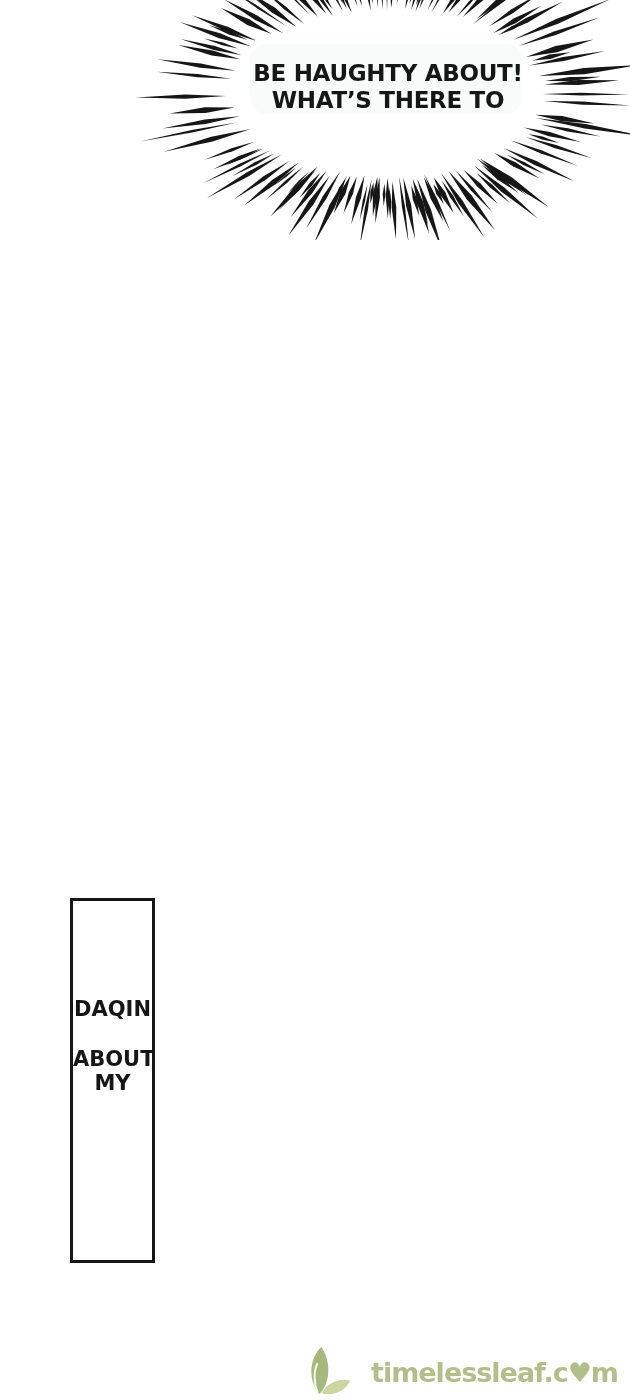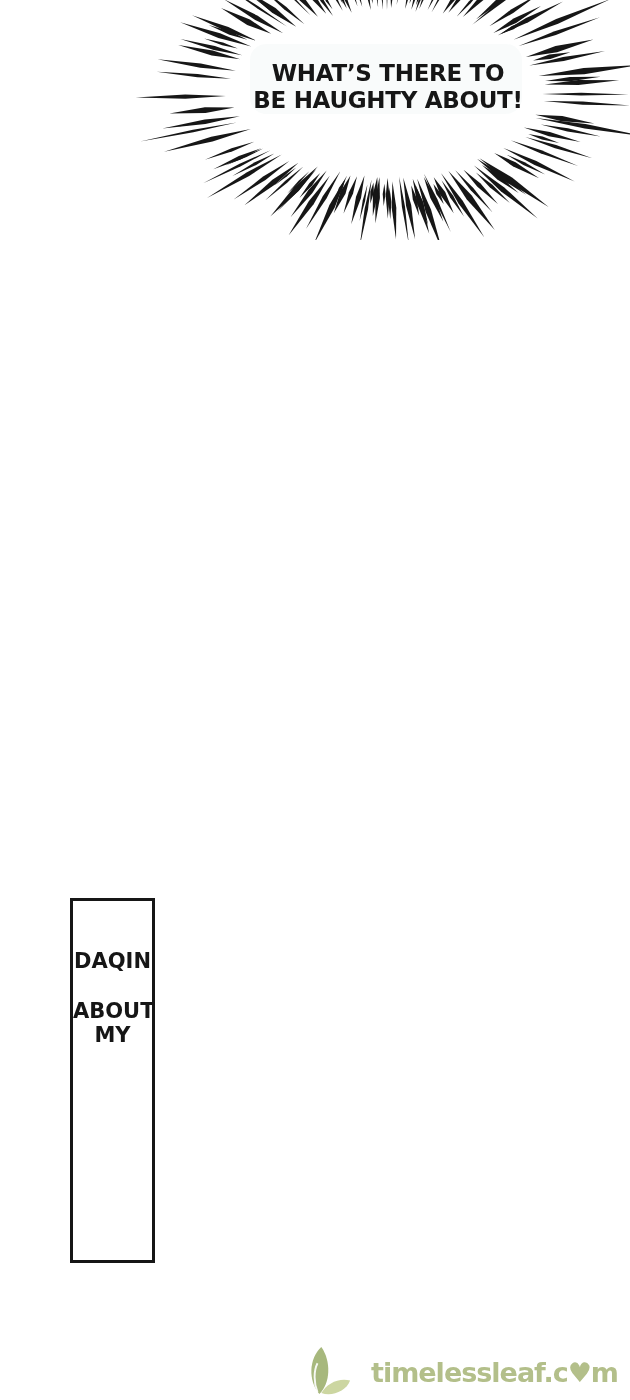--- a/index.html
+++ b/index.html
@@ -26,21 +26,21 @@
     font-weight:700;font-size:23px;line-height:27px;
     letter-spacing:-.3px;color:var(--ink,#161616);
   }
   
   .sign{
     position:absolute;left:70px;top:898px;width:85px;height:365px;
     box-sizing:border-box;border:3px solid var(--ink,#161616);
     background:var(--page-bg,#fff);
     text-align:center;color:var(--ink,#161616);
     font-weight:700;font-size:21px;line-height:24px;letter-spacing:0;
-    padding-top:48px;
+    padding-top:96px;
   }
   .sign-line1{margin-bottom:26px;}
   
   .watermark{
     position:absolute;right:12px;top:1340px;height:54px;
     display:flex;align-items:flex-end;gap:18px;
   }
   .leaf-icon{width:48px;height:52px;display:block;margin-bottom:-2px;}
   .watermark-text{
     font-weight:700;font-size:27px;letter-spacing:-1px;
@@ -179,22 +179,22 @@
         <polygon fill="var(--ink)" points="518.7,46.1 555.9,34.9 600.0,17.2 554.6,31.3"></polygon>
         <polygon fill="var(--ink)" points="525.9,56.9 557.1,52.2 593.4,39.4 555.5,46.0"></polygon>
         <polygon fill="var(--ink)" points="533.0,60.5 550.3,59.0 570.4,52.2 549.3,54.6"></polygon>
         <polygon fill="var(--ink)" points="529.3,65.5 563.8,60.9 605.1,50.9 563.0,57.0"></polygon>
         <polygon fill="var(--ink)" points="538.6,76.1 584.3,74.2 639.4,64.9 583.6,68.0"></polygon>
         <polygon fill="var(--ink)" points="545.1,81.0 570.3,81.3 600.7,76.8 569.9,76.9"></polygon>
         <polygon fill="var(--ink)" points="544.7,84.4 578.4,85.0 619.2,80.3 578.1,80.1"></polygon>
       </svg>
     <div class="bubble-tint"></div>
     <div class="burst-text">
+      <div>BE HAUGHTY ABOUT!</div>
       <div>WHAT’S THERE TO</div>
-      <div>BE HAUGHTY ABOUT!</div>
     </div>
   </div>
 
   <div class="sign">
     <div class="sign-line1">DAQIN</div>
     <div>ABOUT</div>
     <div>MY</div>
   </div>
 
   <div class="watermark">

